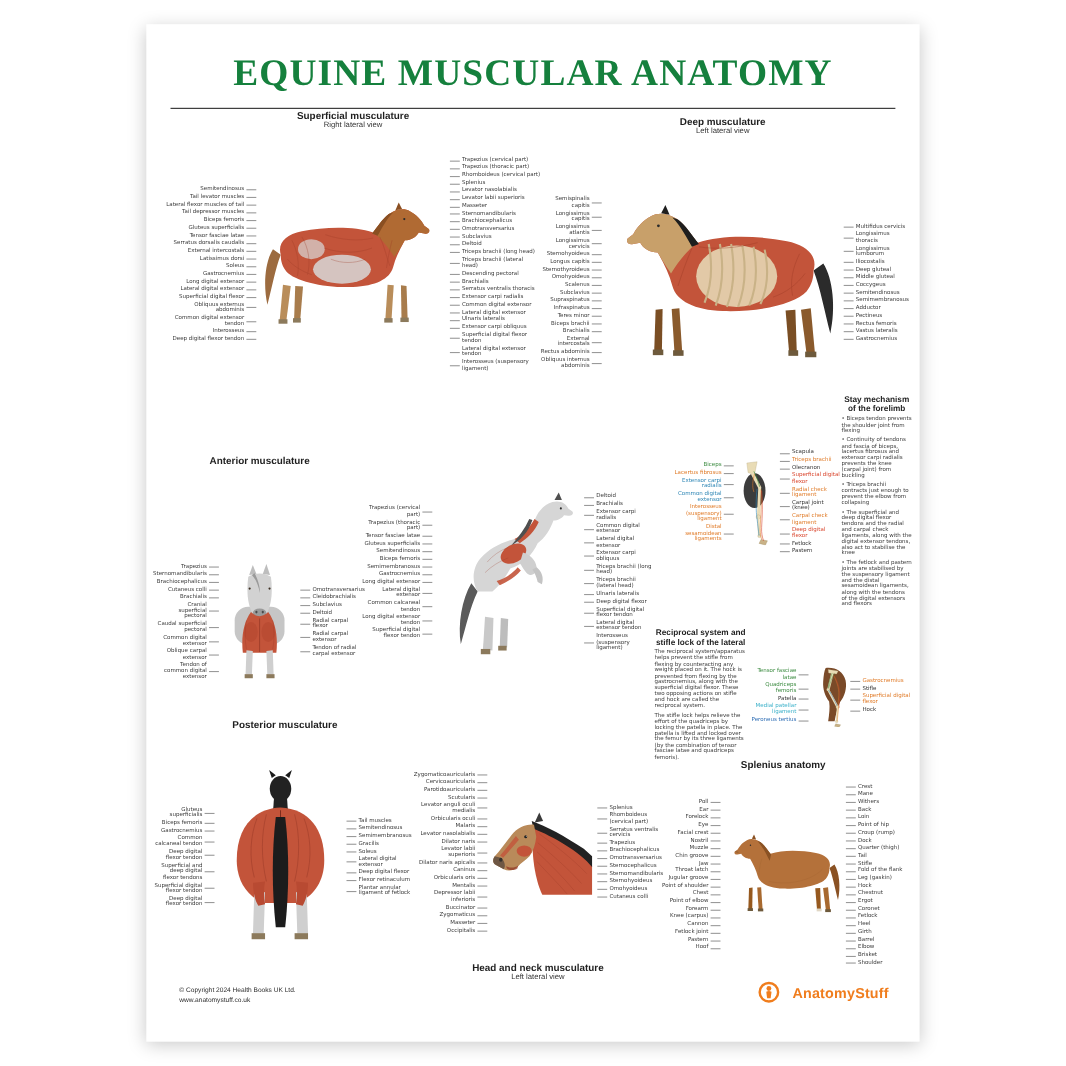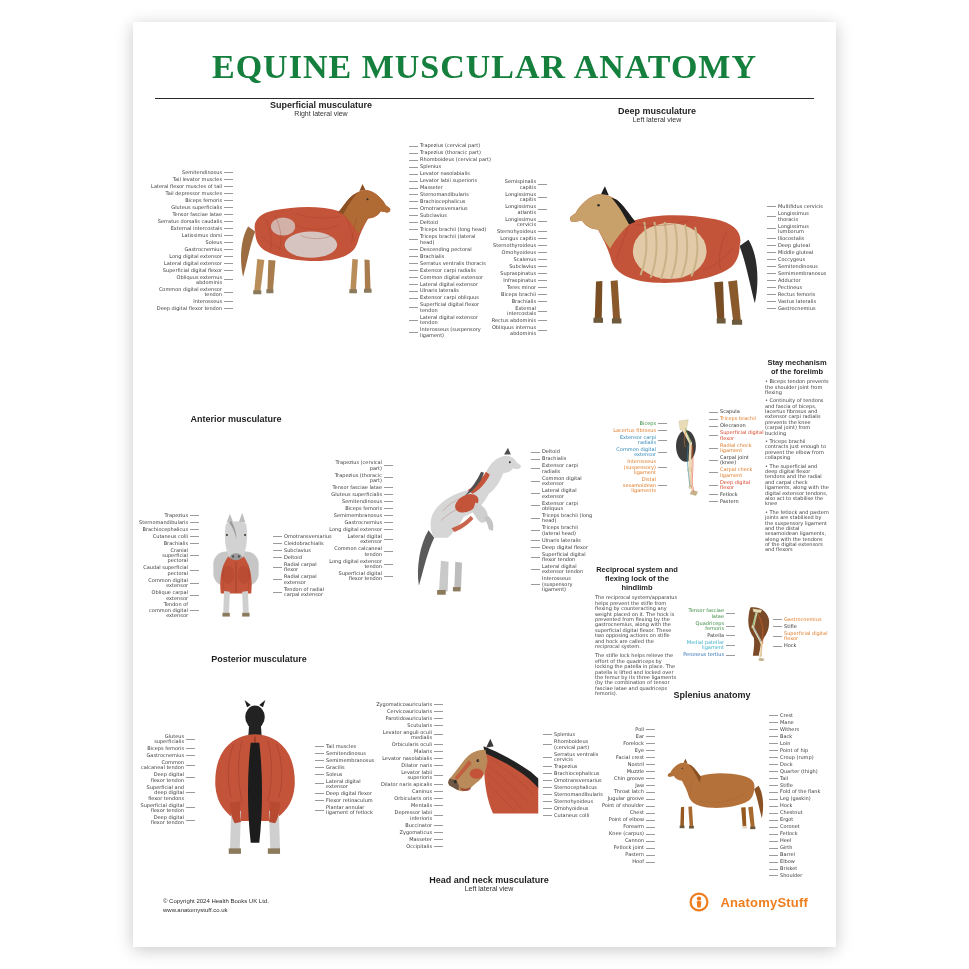--- a/index.html
+++ b/index.html
@@ -778,21 +778,21 @@
               <div class="lbl"><span class="txt">The superficial and deep digital flexor tendons and the radial and carpal check ligaments, along with the digital extensor tendons, also act to stabilise the knee</span></div>
               <div class="lbl"><span class="txt">The fetlock and pastern joints are stabilised by the suspensory ligament and the distal sesamoidean ligaments, along with the tendons of the digital extensors and flexors</span></div>
             </div>
         </div>
       </div>
     </div>
 
     <div class="section" style="left:462px;top:538px;width:234px;height:146px;">
       <div class="fig-row">
         <div class="textcol" style="width:104px;">
-          <div class="panel-title">Reciprocal system and flexing lock of the hindlimb</div>
+          <div class="panel-title">Reciprocal system and stifle lock of the lateral</div>
           <div class="paras">
               <div class="lbl"><span class="txt">The reciprocal system/apparatus helps prevent the stifle from flexing by counteracting any weight placed on it. The hock is prevented from flexing by the gastrocnemius, along with the superficial digital flexor. These two opposing actions on stifle and hock are called the reciprocal system.</span></div>
               <div class="lbl"><span class="txt">The stifle lock helps relieve the effort of the quadriceps by locking the patella in place. The patella is lifted and locked over the femur by its three ligaments (by the combination of tensor fasciae latae and quadriceps femoris).</span></div>
             </div>
         </div>
         <div class="col left narrow">
             <div class="lbl">
               <span class="txt" style="color: rgb(58, 138, 63);">Tensor fasciae latae</span>
               <span class="lead"></span>
             </div>

